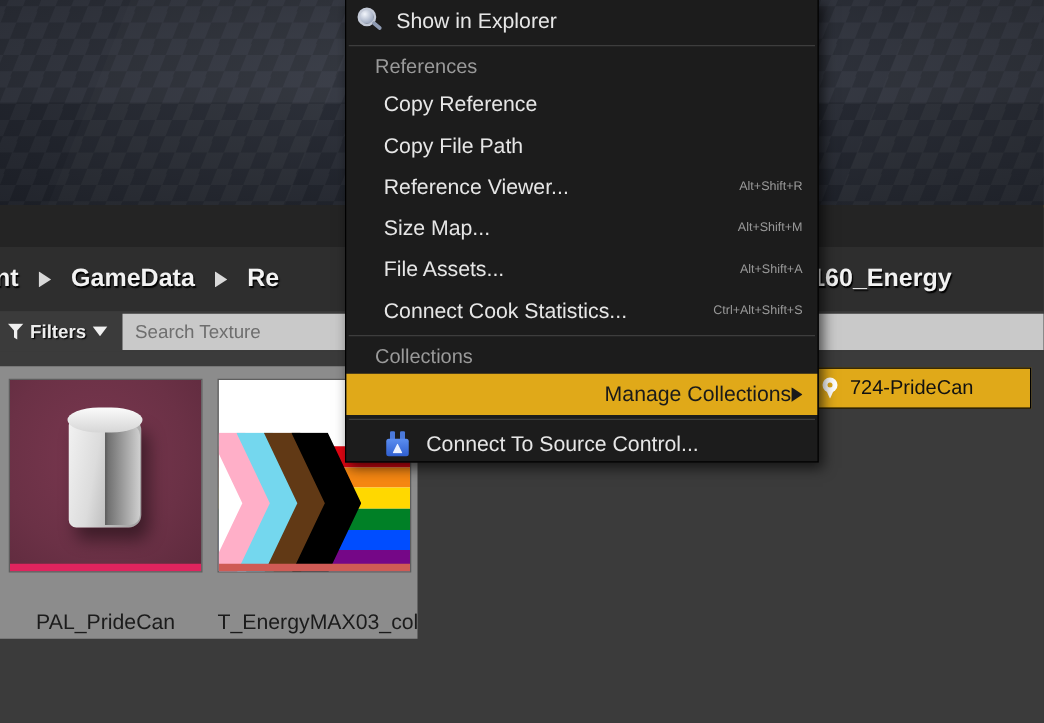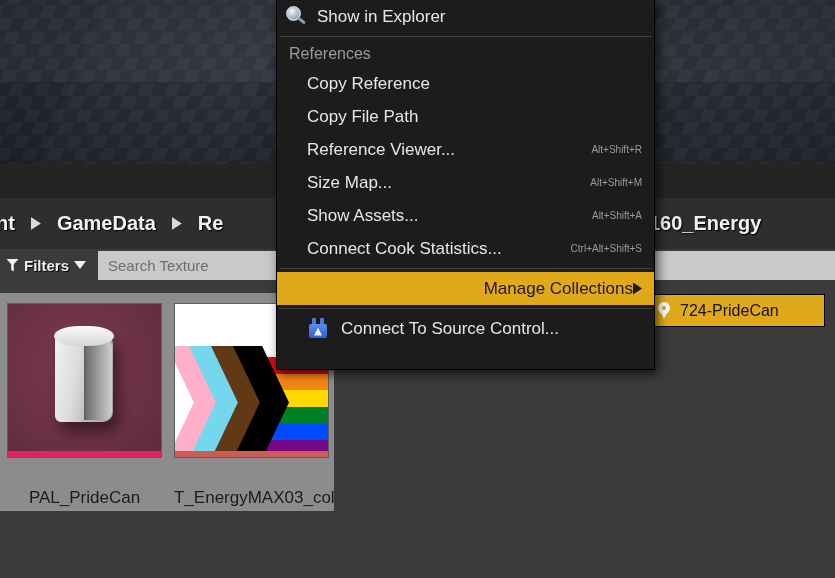--- a/index.html
+++ b/index.html
@@ -213,21 +213,21 @@
     color: #e6e6e6; font-size: 17px;
     white-space: nowrap;
   }
   .mi .mi-label { flex: 1 1 auto; }
   .mi .mi-shortcut { color: #9a9a9a; font-size: 10px; padding-left: 18px; }
   .mi.with-icon { padding-left: 8px; gap: 10px; }
   .mi.highlight { background: #e0a919; color: #1a1a1a; }
   .mi.highlight .mi-label { color: #1a1a1a; text-align: right; }
   .section-label {
     height: 27px; display: flex; align-items: center;
-    padding-left: 12px; color: #9a9a9a; font-size: 16px;
+    padding-left: 23px; color: #9a9a9a; font-size: 16px;
   }
   .sep { height: 1px; background: #3d3d3d; margin: 3px 2px; }
   .submenu-arrow {
     width: 9px; height: 12px; background: #1a1a1a;
     clip-path: polygon(0 0, 100% 50%, 0 100%);
     flex: 0 0 auto;
   }
 
   
   .mag { position: relative; width: 22px; height: 22px; flex: 0 0 auto; }
@@ -378,31 +378,32 @@
       <span class="mi-label">Reference Viewer...</span>
       <span class="mi-shortcut">Alt+Shift+R</span>
     </div>
 
     <div class="mi">
       <span class="mi-label">Size Map...</span>
       <span class="mi-shortcut">Alt+Shift+M</span>
     </div>
 
     <div class="mi">
-      <span class="mi-label">Show Assets...</span>
+      <span class="mi-label">File Assets...</span>
       <span class="mi-shortcut">Alt+Shift+A</span>
     </div>
 
     <div class="mi">
       <span class="mi-label">Connect Cook Statistics...</span>
       <span class="mi-shortcut">Ctrl+Alt+Shift+S</span>
     </div>
 
     <div class="sep"></div>
 
+    <div class="section-label">Collections</div>
 
     <div class="mi highlight">
       <span class="mi-label">Manage Collections</span>
       <span class="submenu-arrow"></span>
     </div>
 
     <div class="sep"></div>
 
     <div class="mi with-icon" style="padding-left:30px;gap:12px">
       <span class="sc">

